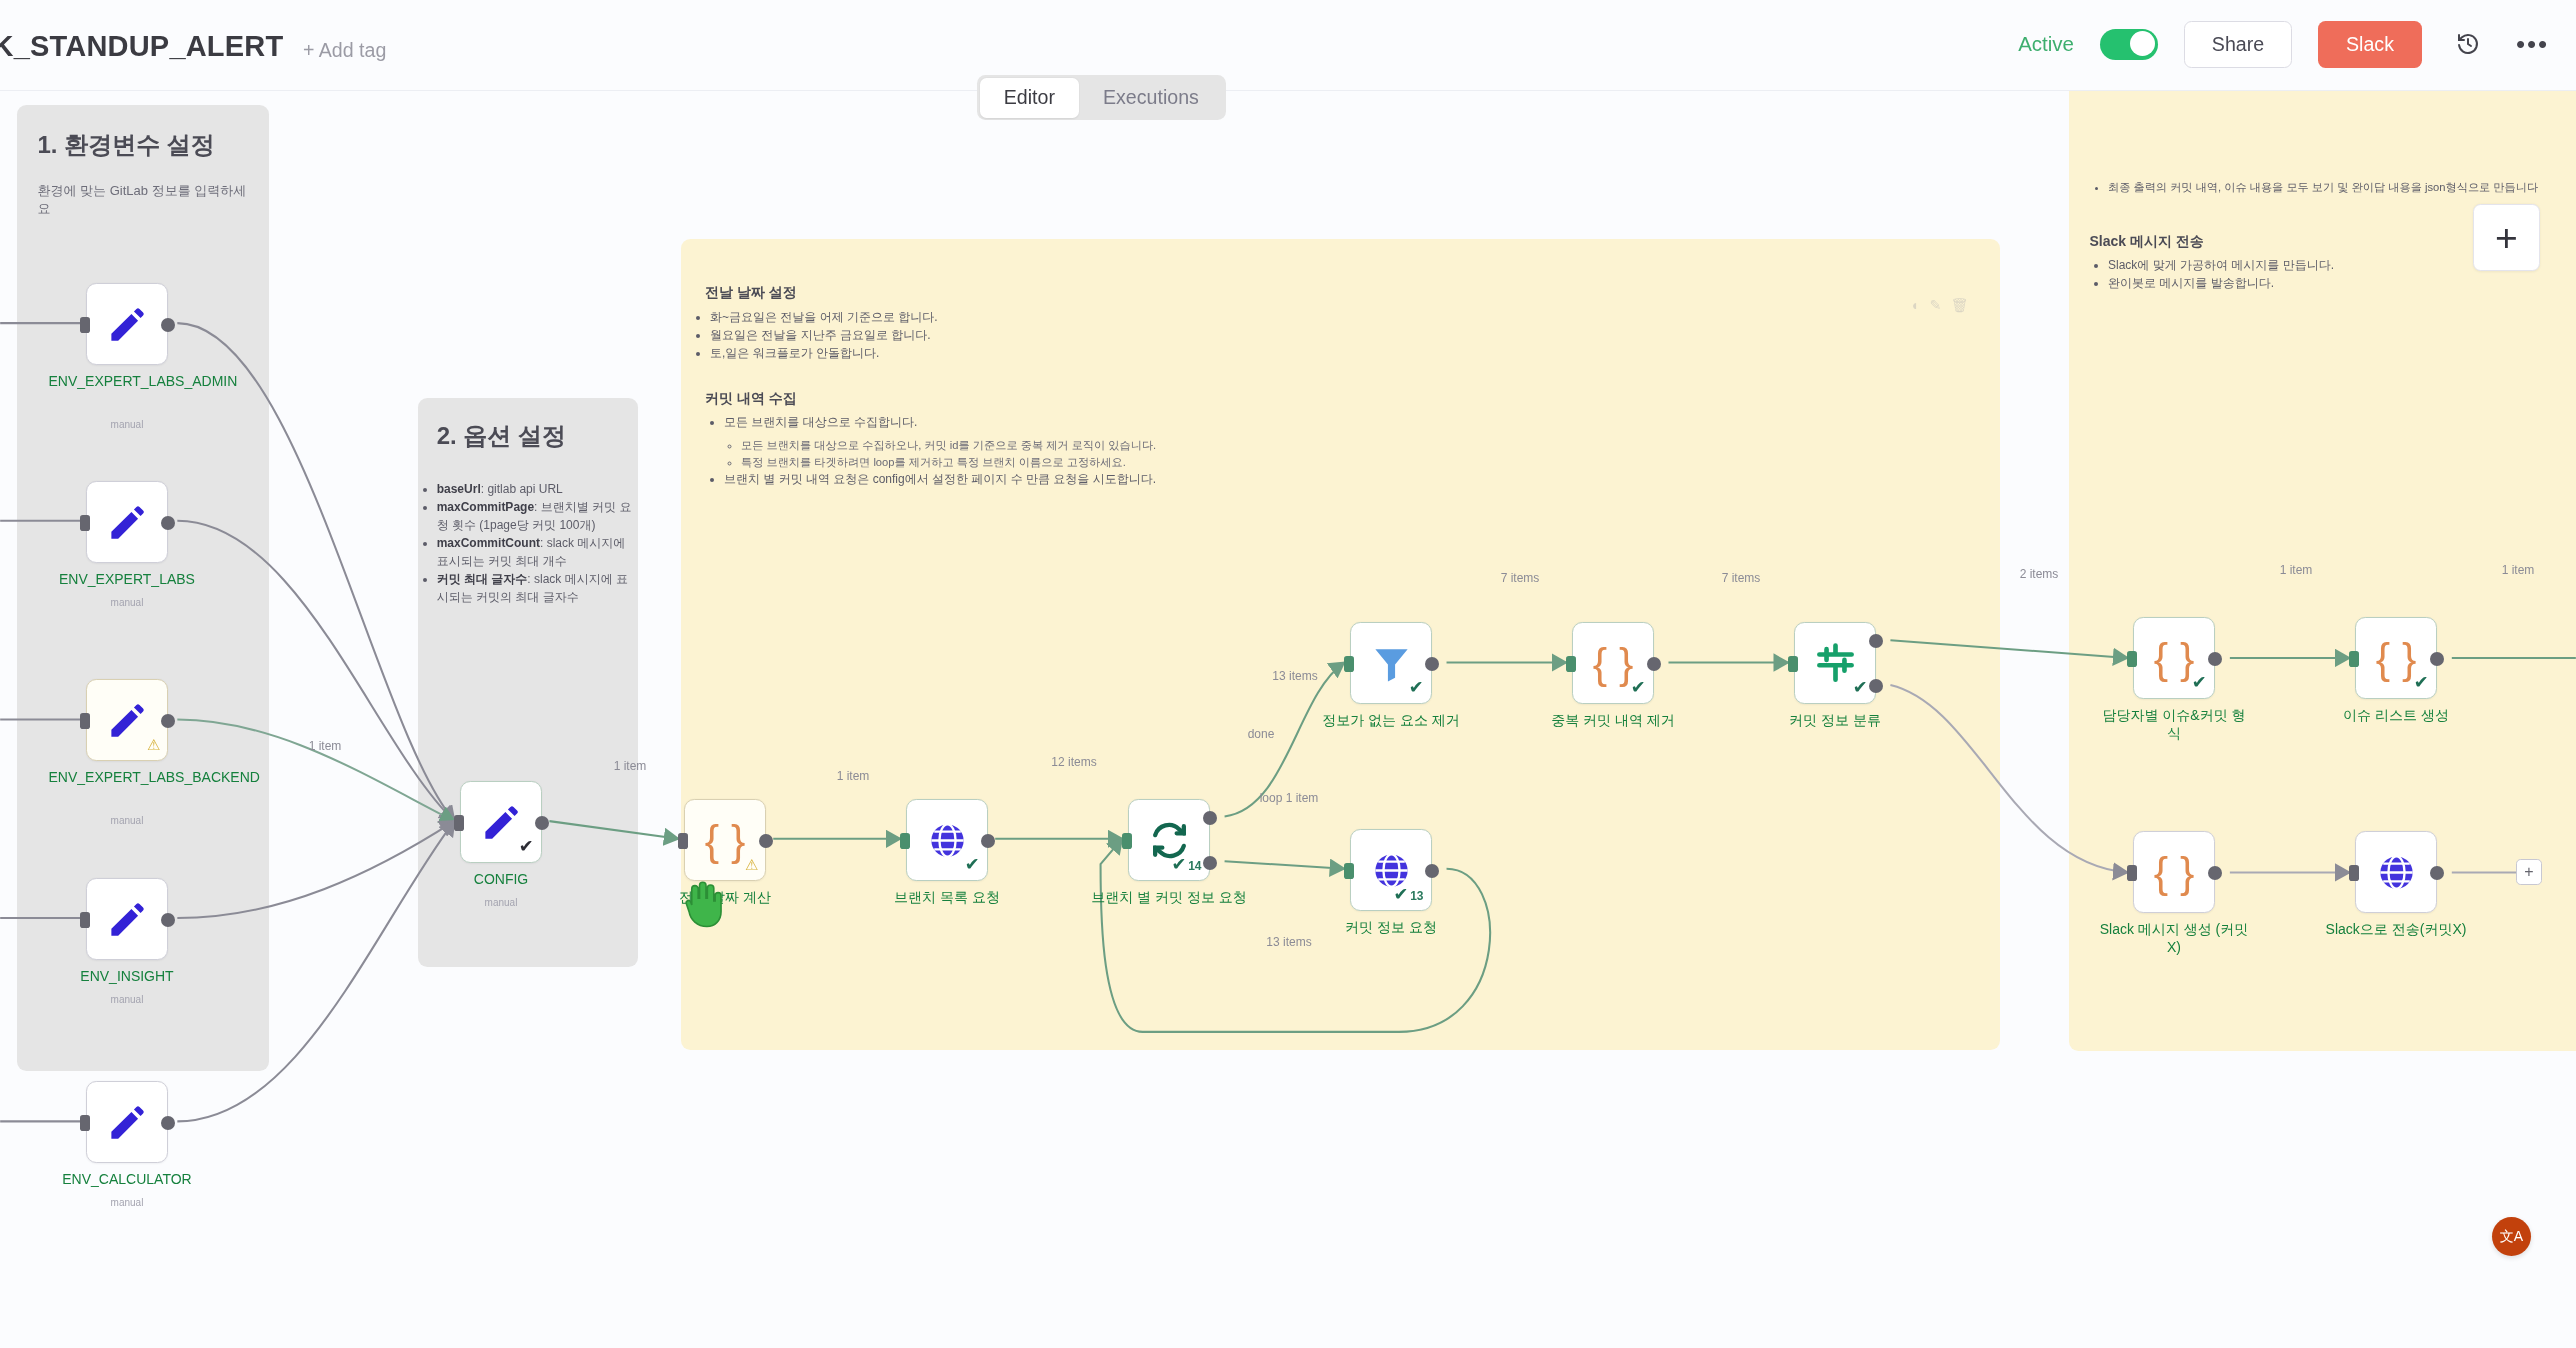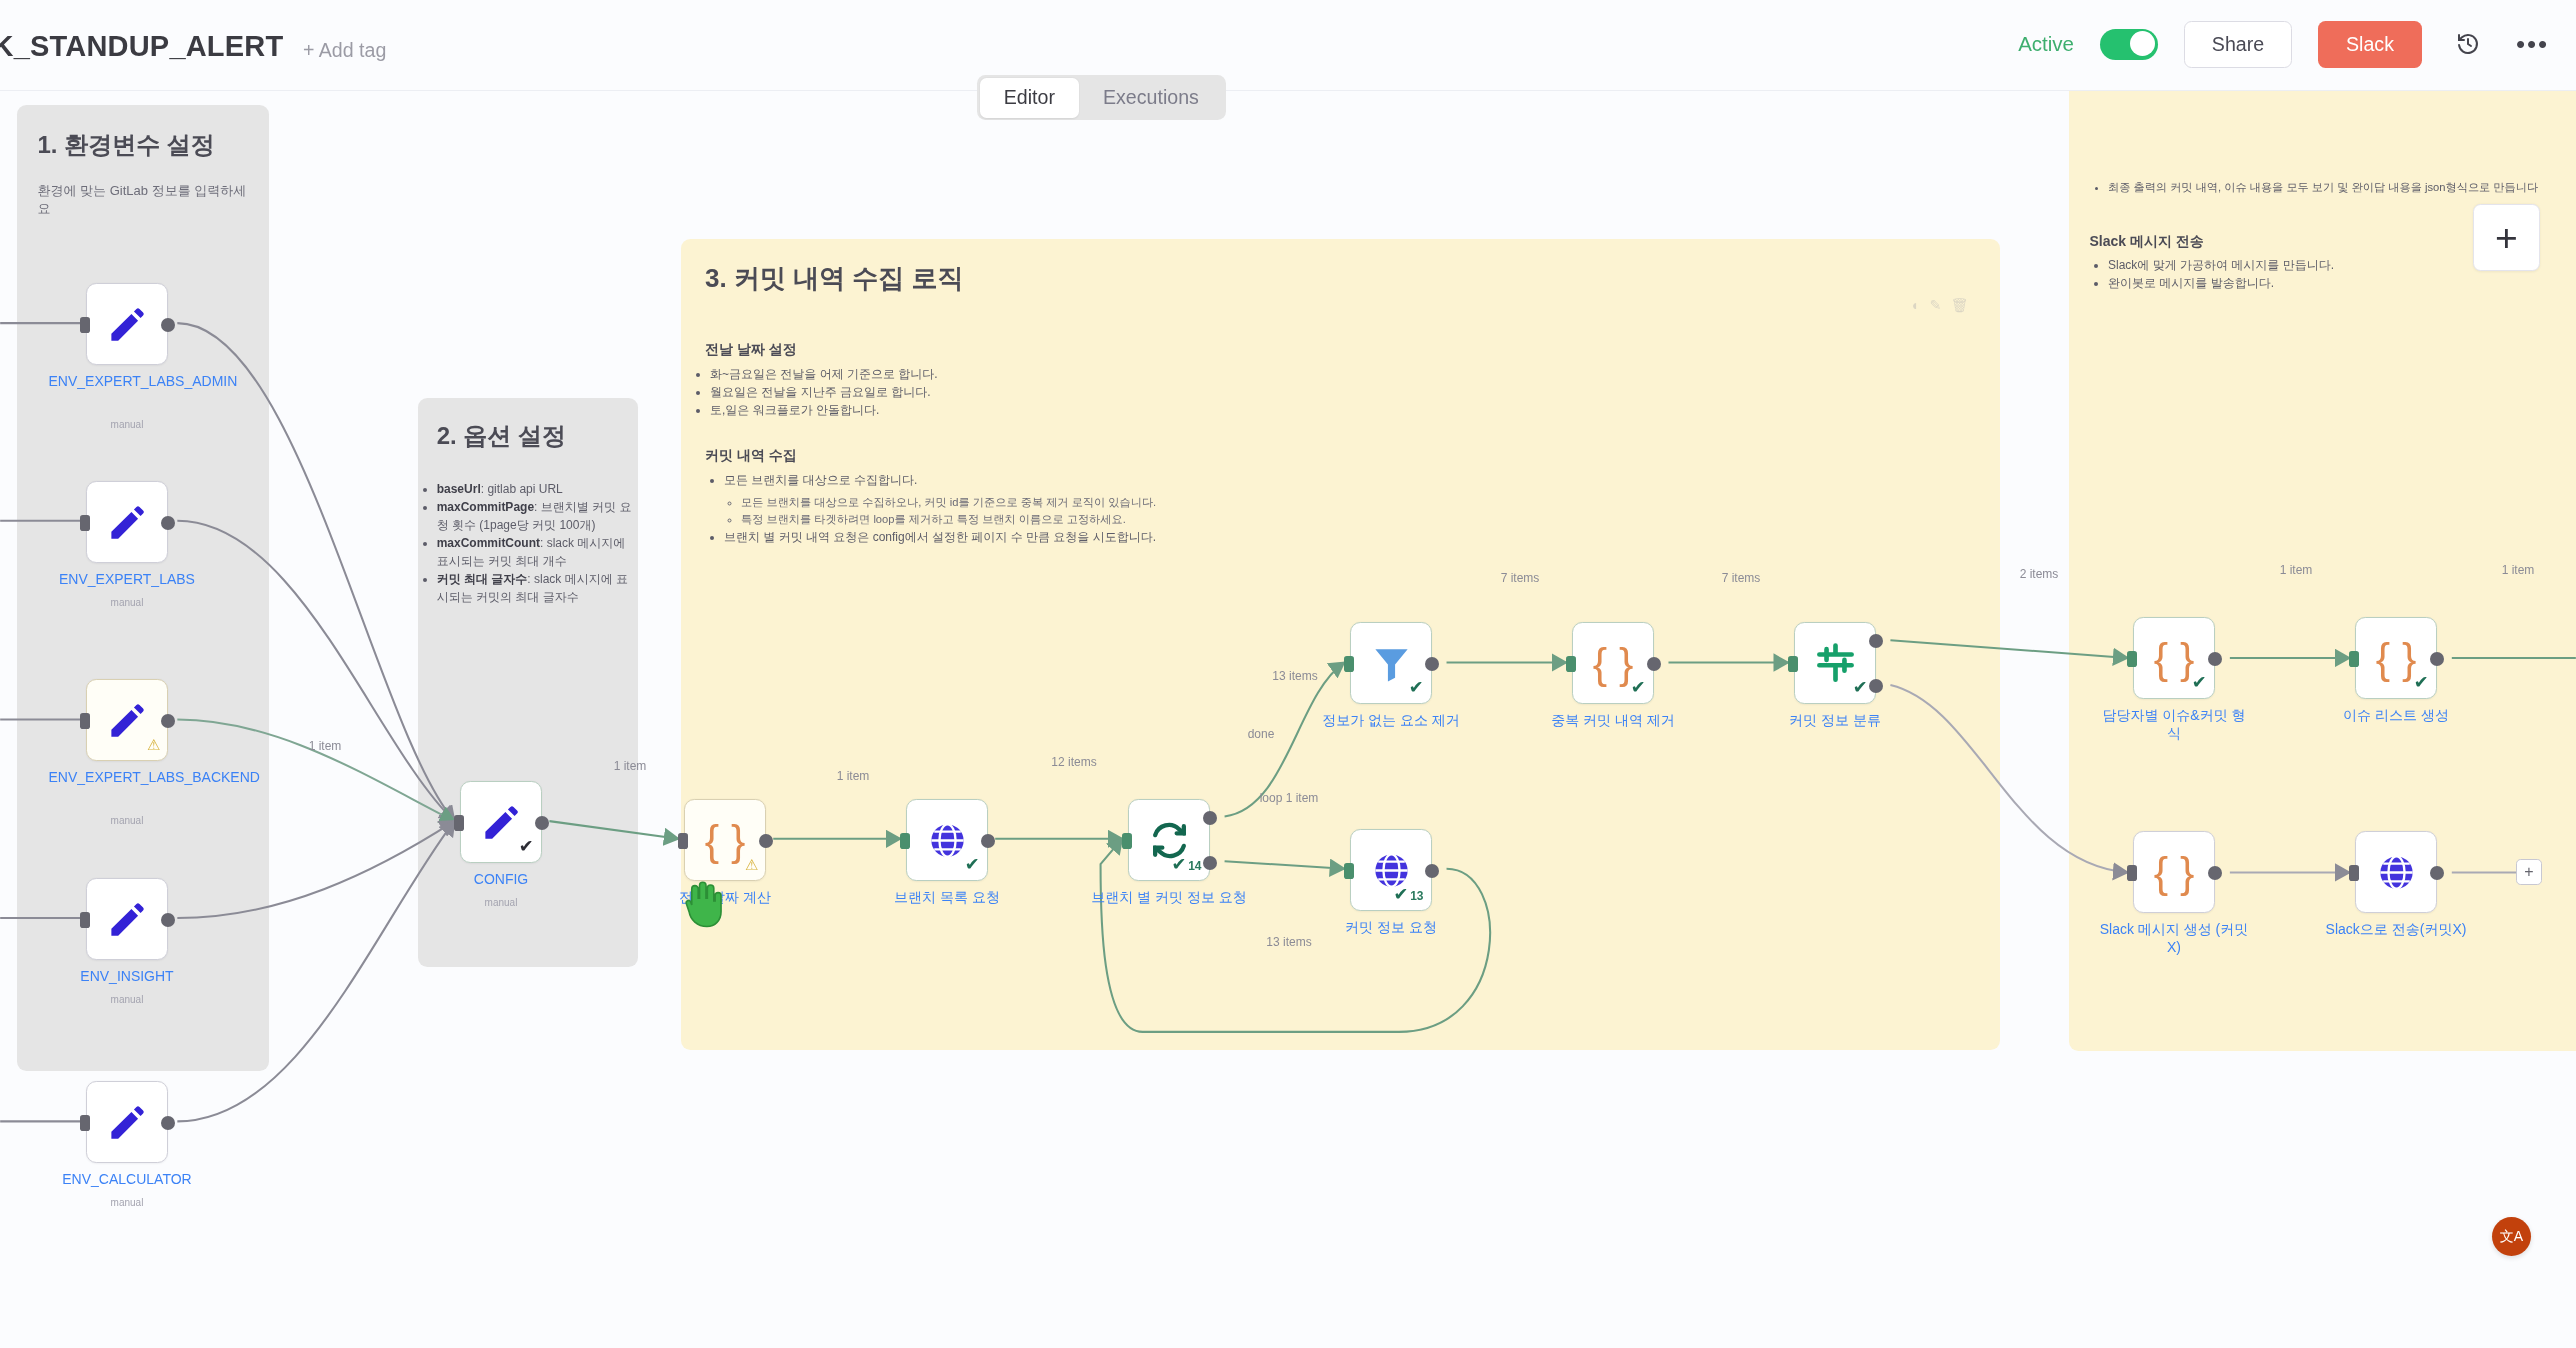--- a/index.html
+++ b/index.html
@@ -90,21 +90,21 @@
   .node-box {
     width: 82px; height: 82px; border-radius: 10.3px; background: #fff;
     border: 1.4px solid #cfcfd8; position: relative;
     display: flex; align-items: center; justify-content: center;
     box-shadow: 0 0.9px 1.9px rgba(20,20,40,.05); cursor: pointer;
   }
   .node-box.warn { border-color: #d9d0b2; background: #fffef7; }
   .node-box.ok   { border-color: #b9cfc1; }
   .node-label {
     position: absolute; top: 90px; left: 50%; transform: translateX(-50%);
-    width: 157px; text-align: center; font-size: 14px; color: #3b82f6;
+    width: 157px; text-align: center; font-size: 14px; color: #15803d;
     line-height: 1.25; white-space: normal;
   }
   .node-sub {
     position: absolute; left: 50%; transform: translateX(-50%);
     width: 157px; text-align: center; font-size: 10px; color: #a4a4b0;
   }
   .check { position: absolute; right: 7.5px; bottom: 4.7px; font-size: 17.7px; color: #1f6f55; font-weight: 700; }
   .check.dark { color: #2d2d35; }
   .check .cnt { font-size: 12px; margin-left: 1.9px; color: #2b7a5e; }
   .warn-tri { position: absolute; right: 6.5px; bottom: 5.6px; font-size: 15px; color: #d8b441; }
@@ -190,21 +190,20 @@
       <div class="sticky-h1" style="margin:22.4px 0 0 18.7px;">2. 옵션 설정</div>
       <ul style="margin-top:28px;">
         <li><b>baseUrl</b><span>: gitlab api URL</span></li>
         <li><b>maxCommitPage</b><span>: 브랜치별 커밋 요청 횟수 (1page당 커밋 100개)</span></li>
         <li><b>maxCommitCount</b><span>: slack 메시지에 표시되는 커밋 최대 개수</span></li>
         <li><b>커밋 최대 글자수</b><span>: slack 메시지에 표시되는 커밋의 최대 글자수</span></li>
       </ul>
     </div>
 
     <div class="sticky yellow" style="left:681px; top:149px; width:1319px; height:811px;">
-      <div class="sticky-h1" style="margin:22.4px 0 0 24px; font-size:26px;">3. 커밋 내역 수집 로직</div>
       <div class="sticky-h3" style="margin:45px 0 0 24px;">전날 날짜 설정</div>
       <ul style="margin-left:29px;">
         <li>화~금요일은 전날을 어제 기준으로 합니다.</li>
         <li>월요일은 전날을 지난주 금요일로 합니다.</li>
         <li>토,일은 워크플로가 안돌합니다.</li>
       </ul>
       <div class="sticky-h3" style="margin:28px 0 0 24px;">커밋 내역 수집</div>
       <ul style="margin-left:43px;">
         <li>모든 브랜치를 대상으로 수집합니다.</li>
         <ul>

